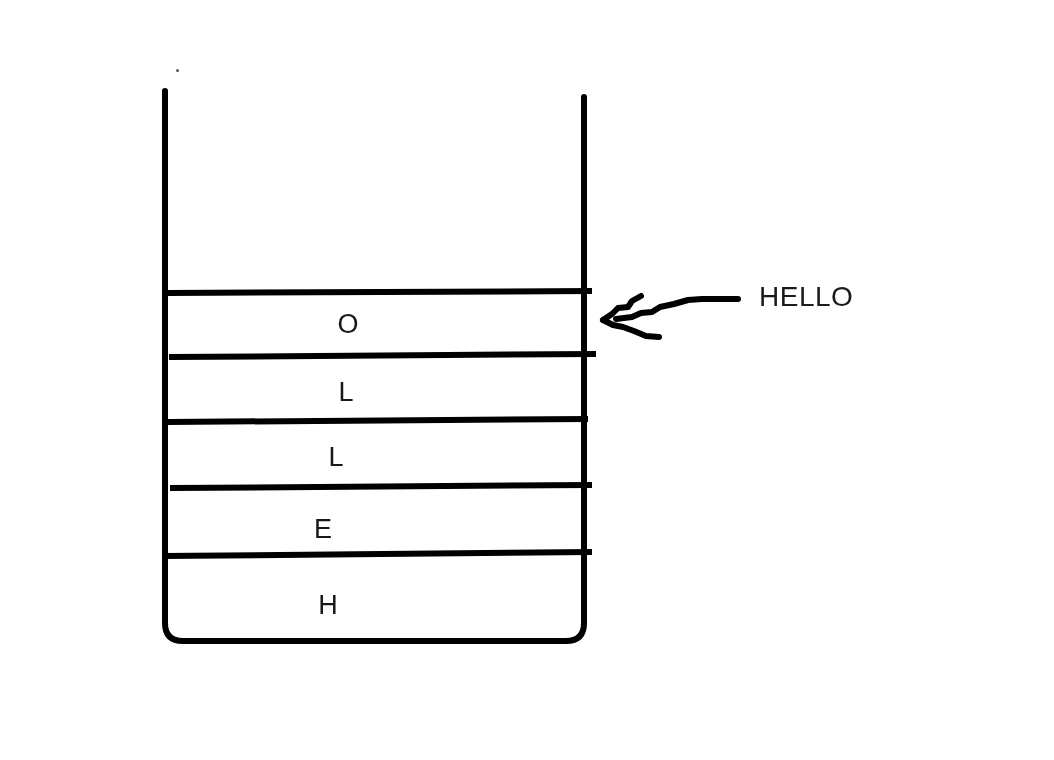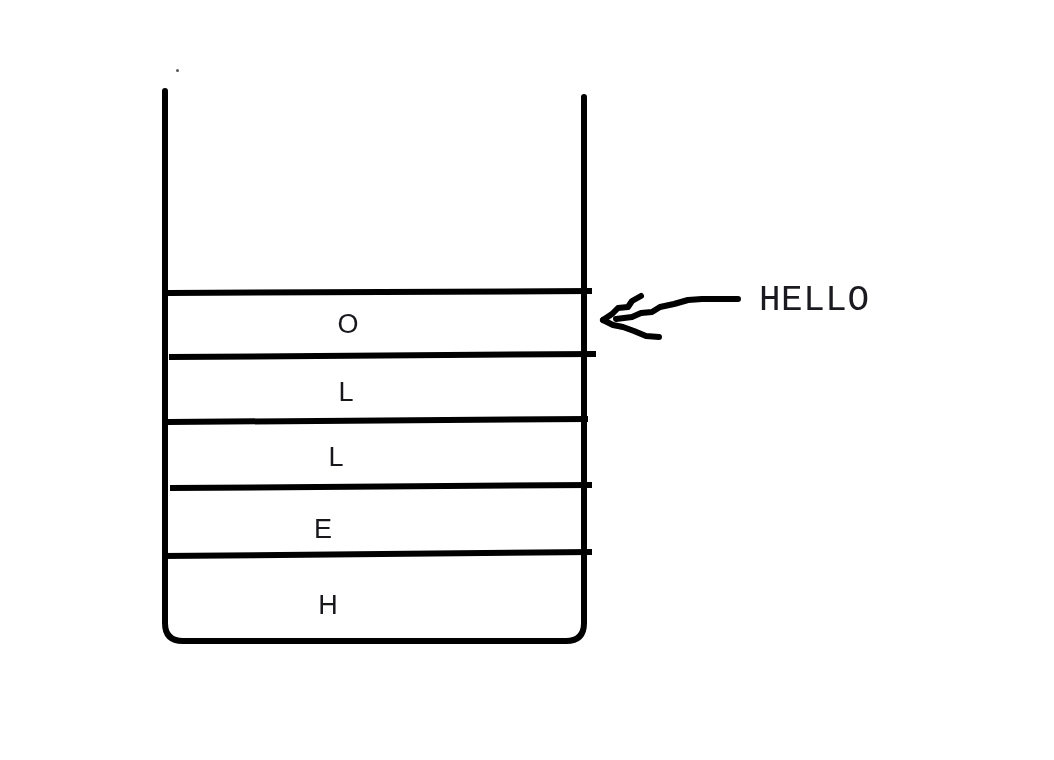--- a/index.html
+++ b/index.html
@@ -36,22 +36,22 @@
     font-family: "Liberation Sans", sans-serif;
     font-size: 27px;
     color: #17171c;
     line-height: 1;
     text-align: center;
     white-space: nowrap;
     user-select: none;
   }
   .annotation-label {
     position: absolute;
-    font-family: Liberation Mono, monospace;
-    font-size: 36px;
+    font-family: Liberation Sans, sans-serif;
+    font-size: 28px;
     color: #1a1a20;
     letter-spacing: 0.5px;
     line-height: 1;
     white-space: nowrap;
     user-select: none;
     text-align: right;
   }
   .speck {
     position: absolute;
     width: 3px;

